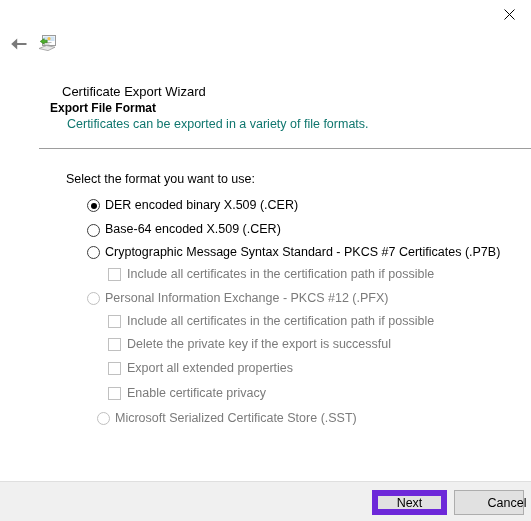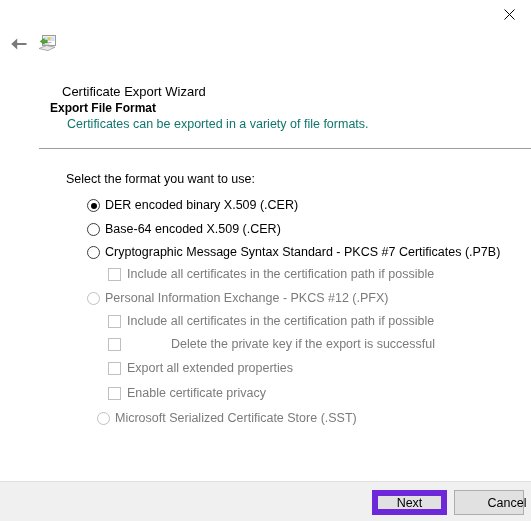--- a/index.html
+++ b/index.html
@@ -224,41 +224,41 @@
 <div class="hdr-sub">Certificates can be exported in a variety of file formats.</div>
 <div class="hrule"></div>
 
 <div class="prompt">Select the format you want to use:</div>
 
 <div id="options-host">
     <div class="opt" style="left: 87px; top: 198px;">
       <span class="radio checked"></span>
       <span class="lbl">DER encoded binary X.509 (.CER)</span>
     </div>
-    <div class="opt" style="left: 87px; top: 222px;">
+    <div class="opt" style="left: 87px; top: 222px; align-items: flex-end;">
       <span class="radio"></span>
       <span class="lbl">Base-64 encoded X.509 (.CER)</span>
     </div>
     <div class="opt" style="left: 87px; top: 245px; justify-content: space-between;">
       <span class="radio"></span>
       <span class="lbl">Cryptographic Message Syntax Standard - PKCS #7 Certificates (.P7B)</span>
     </div>
     <div class="opt disabled" style="left: 108px; top: 267px;">
       <span class="cbox"></span>
       <span class="lbl">Include all certificates in the certification path if possible</span>
     </div>
     <div class="opt disabled" style="left: 87px; top: 291px;">
       <span class="radio disabled"></span>
       <span class="lbl">Personal Information Exchange - PKCS #12 (.PFX)</span>
     </div>
     <div class="opt disabled" style="left: 108px; top: 314px;">
       <span class="cbox"></span>
       <span class="lbl">Include all certificates in the certification path if possible</span>
     </div>
-    <div class="opt disabled" style="left: 108px; top: 337px; gap: 44px;">
+    <div class="opt disabled" style="left: 108px; top: 337px;">
       <span class="cbox"></span>
       <span class="lbl">Delete the private key if the export is successful</span>
     </div>
     <div class="opt disabled" style="left: 108px; top: 361px;">
       <span class="cbox"></span>
       <span class="lbl">Export all extended properties</span>
     </div>
     <div class="opt disabled" style="left: 108px; top: 386px;">
       <span class="cbox"></span>
       <span class="lbl">Enable certificate privacy</span>

